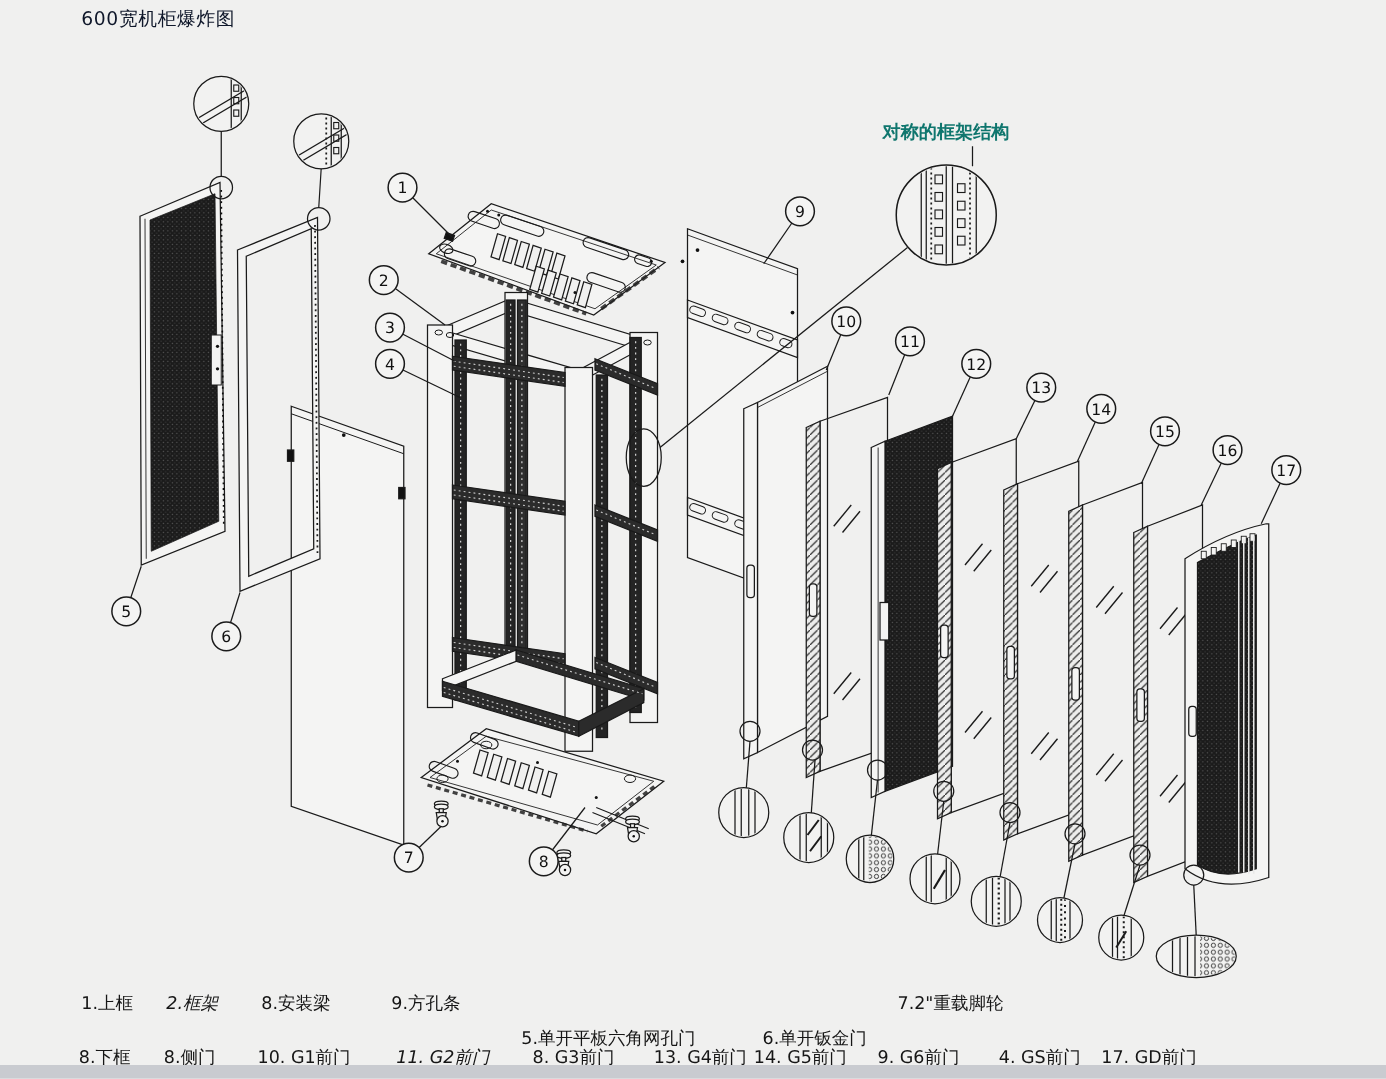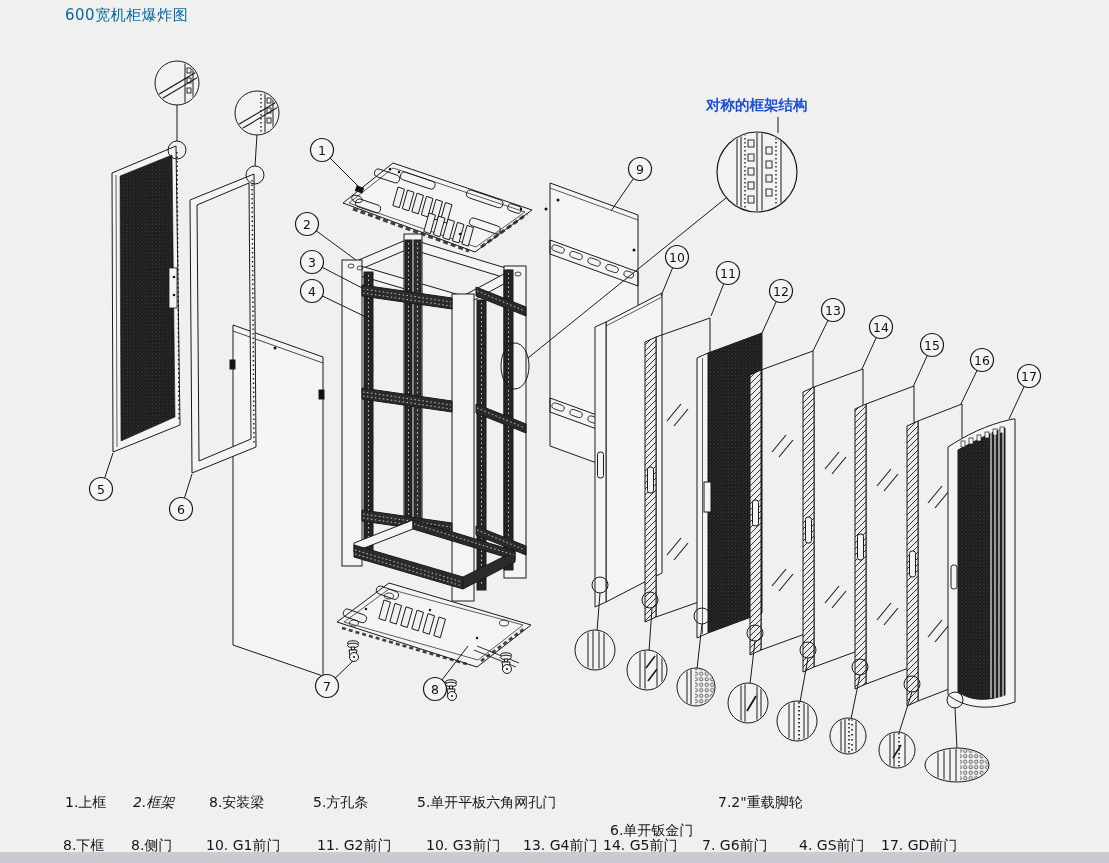--- a/index.html
+++ b/index.html
@@ -5,25 +5,25 @@
   html,body{margin:0;padding:0;}
   body{
     width:1109px;height:863px;position:relative;overflow:hidden;
     background:#f0f0ef;
     font-family:"DejaVu Sans","Liberation Sans",sans-serif;
     color:#141414;
   }
   .stage{position:absolute;inset:0;}
   .title{
     position:absolute;left:65px;top:6px;
-    font-size:15px;font-weight:500;color:#0369a1;letter-spacing:.5px;
+    font-size:15px;font-weight:500;color:#0f172a;letter-spacing:.5px;
   }
   .annotation{
     position:absolute;left:706px;top:96px;
-    font-size:14.5px;font-weight:bold;color:#1d4ed8;
+    font-size:14.5px;font-weight:bold;color:#0f766e;
   }
   svg#diagram{position:absolute;left:0;top:0;}
   .legend{position:absolute;left:0;top:0;width:1109px;}
   .legend-row{position:absolute;left:0;width:1109px;height:18px;}
   #legend-row1{top:794px;}
   #legend-row2{top:803px;margin-top:34px;}
   .legend-item{
     position:absolute;top:0;white-space:nowrap;
     font-size:14px;font-weight:500;color:#161616;
   }
@@ -633,34 +633,34 @@
 </svg>
 
 <div class="title">600宽机柜爆炸图</div>
 <div class="annotation">对称的框架结构</div>
 
 <div class="legend">
   <div class="legend-row" id="legend-row1">
         <span class="legend-item" style="left: 65px;">1.上框</span>
         <span class="legend-item" style="left: 133px; font-style: italic;">2.框架</span>
         <span class="legend-item" style="left: 209px;">8.安装梁</span>
-        <span class="legend-item" style="left: 313px;">5.方孔条</span>
-        <span class="legend-item" style="left: 417px;">5.单开平板六角网孔门</span>
+        <span class="legend-item" style="left: 313px;">9.方孔条</span>
+        <span class="legend-item" style="left: 417px; margin-top: 28px;">5.单开平板六角网孔门</span>
         <span class="legend-item" style="left: 610px; margin-top: 28px;">6.单开钣金门</span>
         <span class="legend-item" style="left: 718px;">7.2"重载脚轮</span>
       </div>
   <div class="legend-row" id="legend-row2">
         <span class="legend-item" style="left: 63px;">8.下框</span>
         <span class="legend-item" style="left: 131px;">8.侧门</span>
         <span class="legend-item" style="left: 206px;">10. G1前门</span>
-        <span class="legend-item" style="left: 317px;">11. G2前门</span>
-        <span class="legend-item" style="left: 426px;">10. G3前门</span>
+        <span class="legend-item" style="left: 317px; font-style: italic;">11. G2前门</span>
+        <span class="legend-item" style="left: 426px;">8. G3前门</span>
         <span class="legend-item" style="left: 523px;">13. G4前门</span>
         <span class="legend-item" style="left: 603px;">14. G5前门</span>
-        <span class="legend-item" style="left: 702px;">7. G6前门</span>
+        <span class="legend-item" style="left: 702px;">9. G6前门</span>
         <span class="legend-item" style="left: 799px;">4. GS前门</span>
         <span class="legend-item" style="left: 881px; text-align: center;">17. GD前门</span>
       </div>
 </div>
 
 <div class="bottom-band"></div>
 
 </div>
 
 </body></html>

